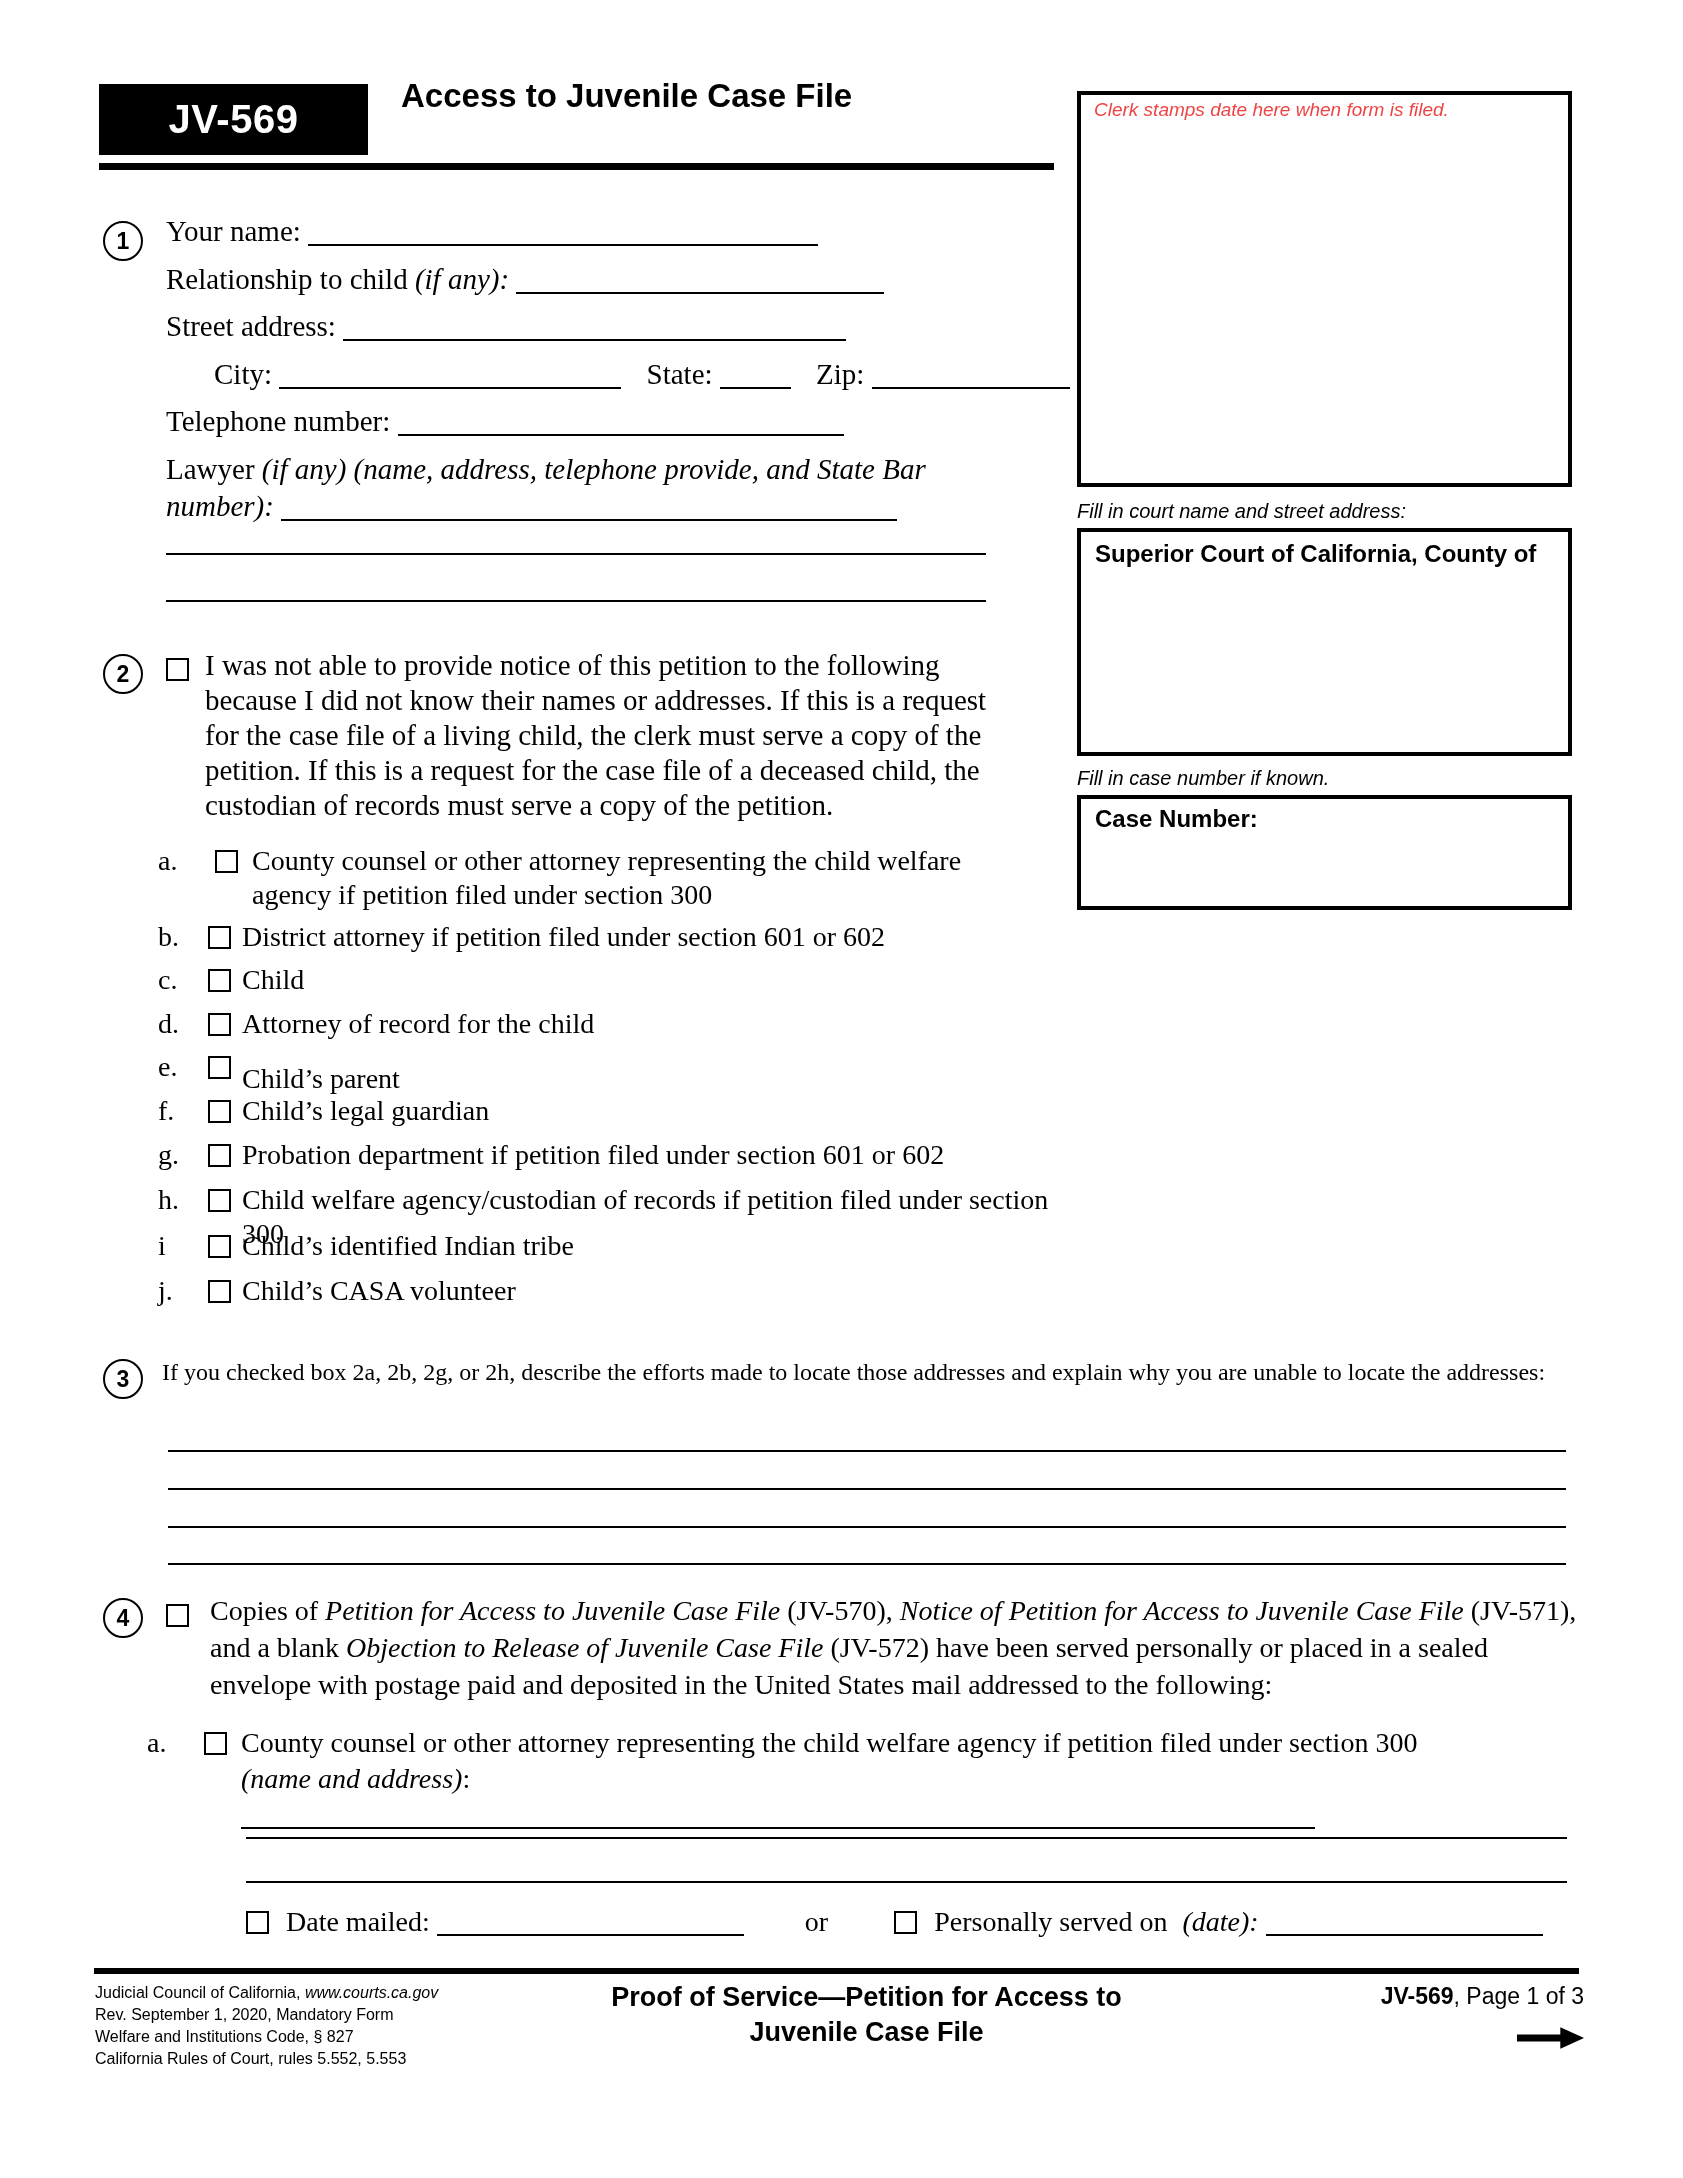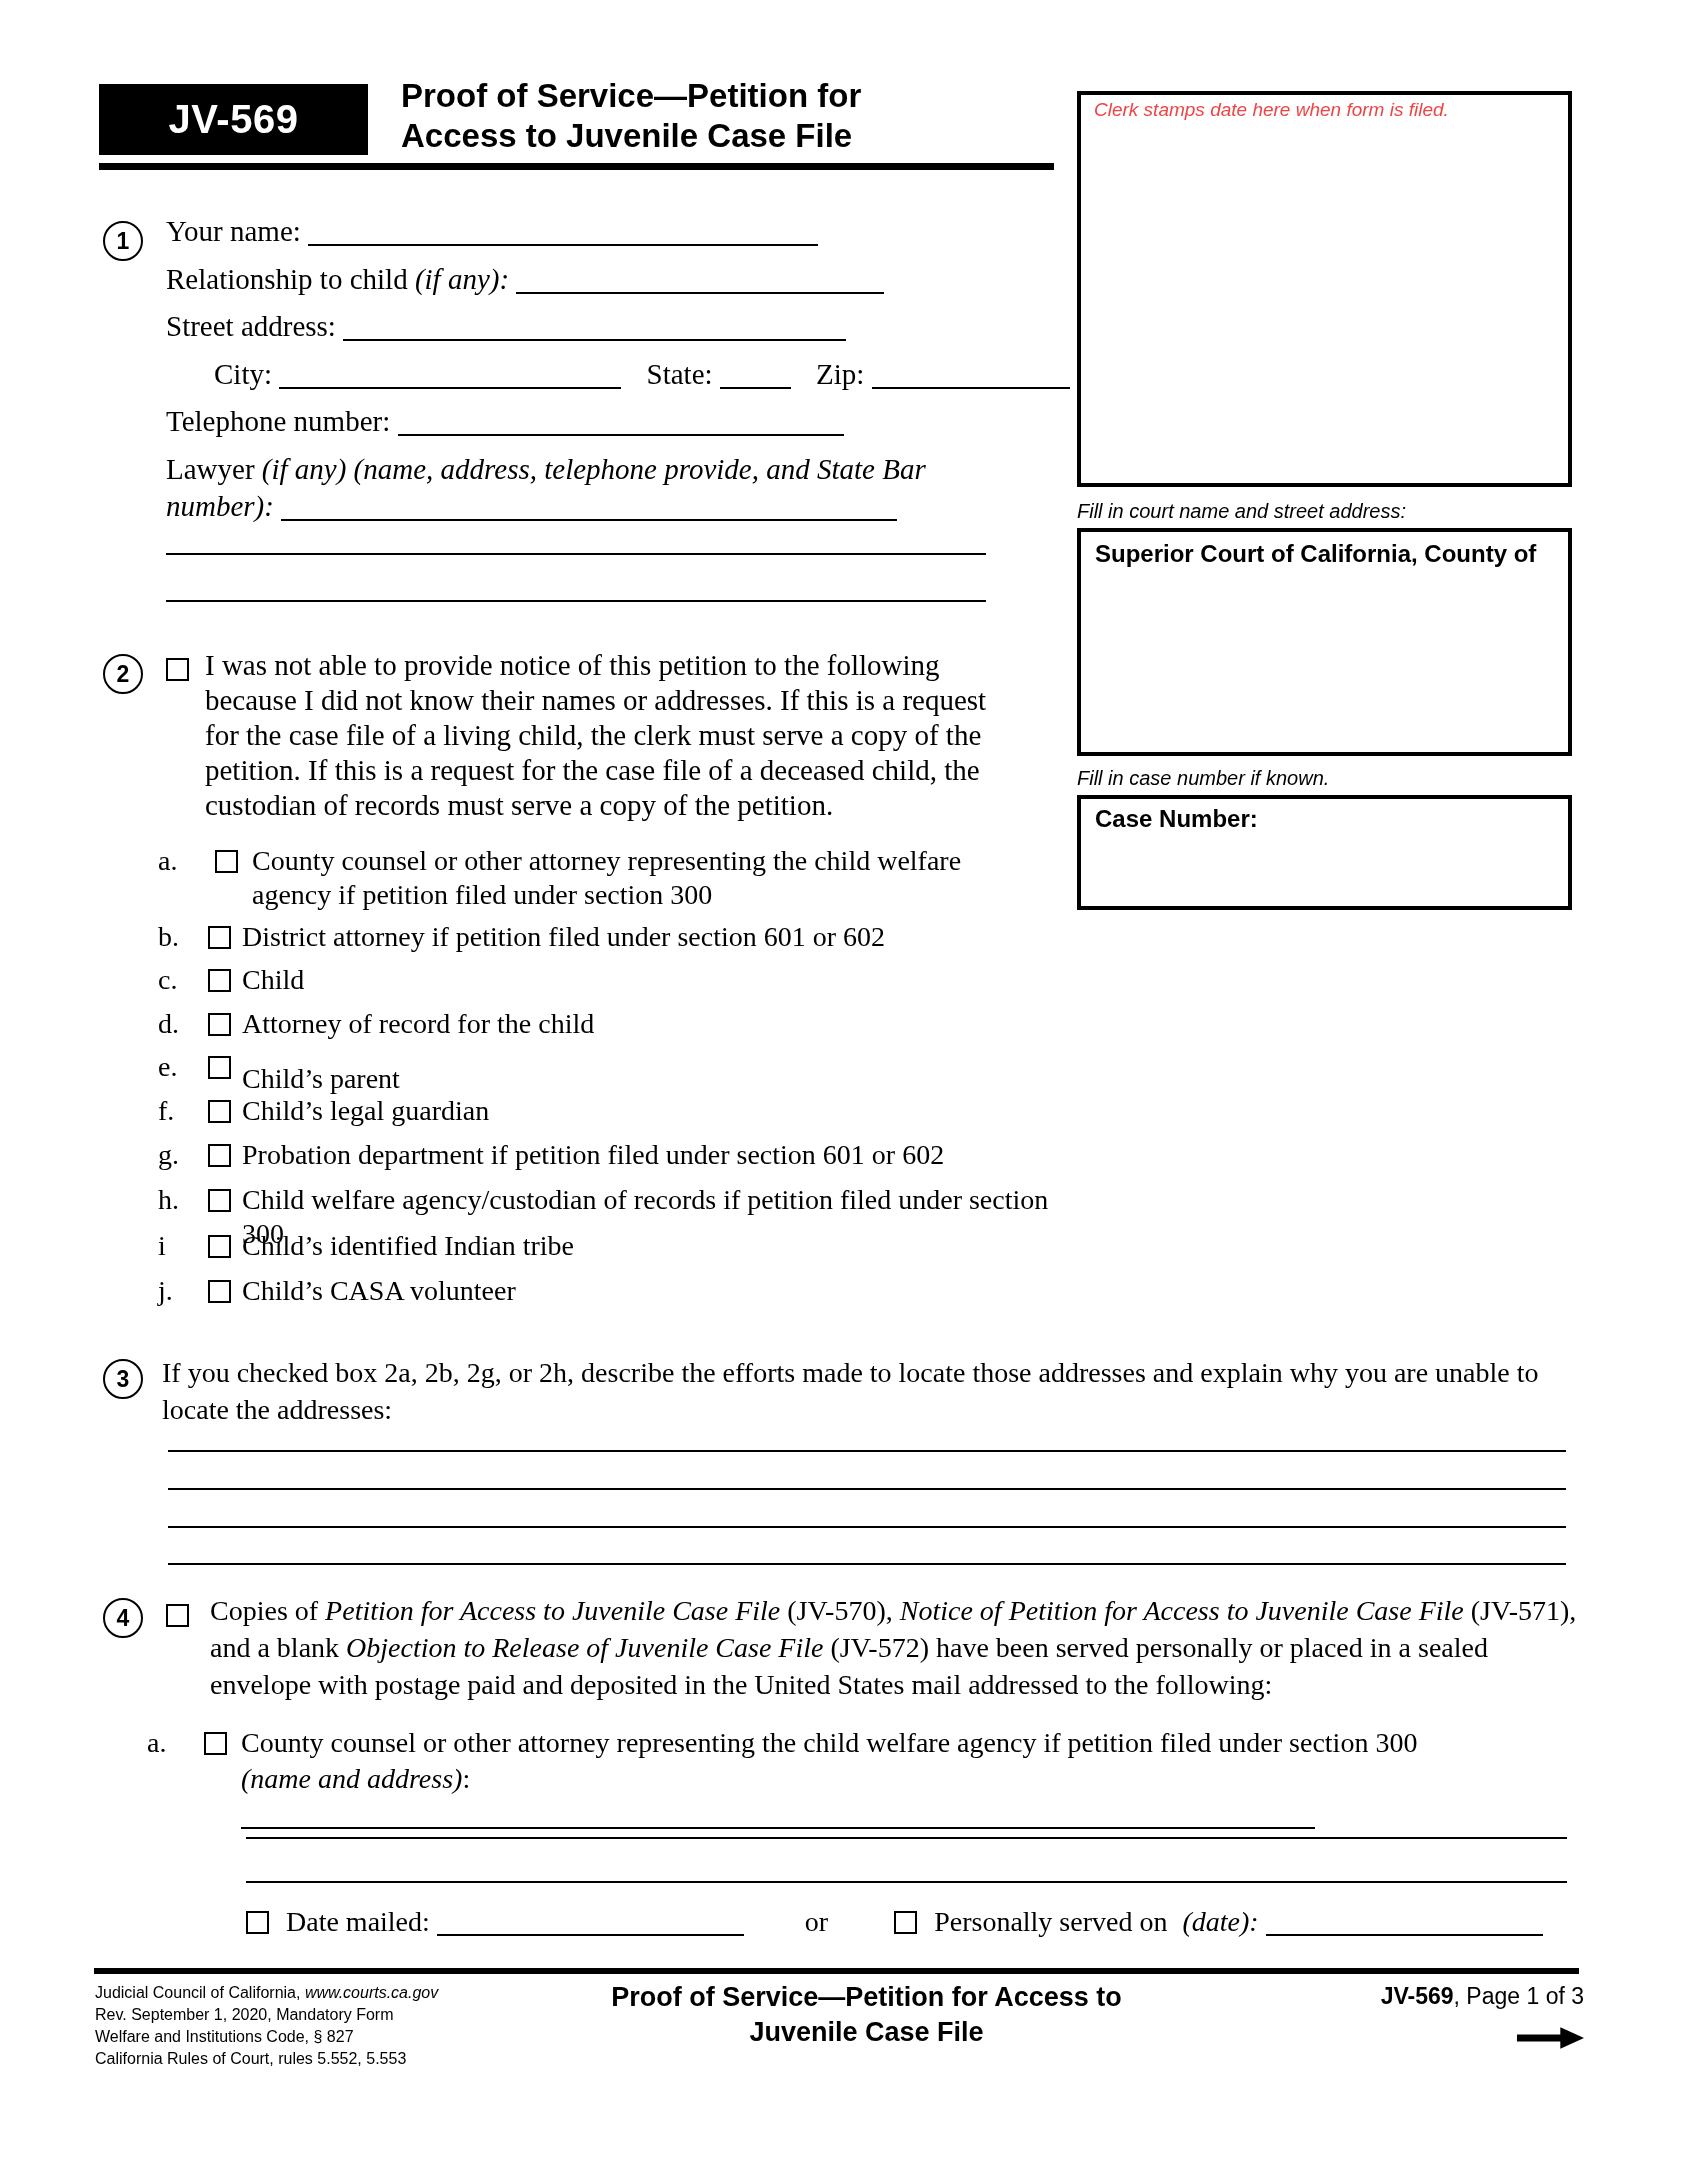--- a/index.html
+++ b/index.html
@@ -233,21 +233,21 @@
     left: 99px;
     top: 1354px;
     width: 1485px;
   }
   .sec3 .num-circle { left: 4px; top: 5px; }
   .sec3-text {
     position: absolute;
     left: 63px;
     top: 0;
     width: 1416px;
-    font-size: 28px;
+    font-size: 24px;
     line-height: 37px;
   }
   .hline {
     position: absolute;
     height: 0;
     border-bottom: 2px solid #000;
   }
 
   
   .sec4 {
@@ -336,21 +336,20 @@
   }
 </style>
 </head>
 <body>
 
 <div class="page">
 
   <div class="header">
     <div class="form-number-box">JV-569</div>
     <div class="header-title">
-      <div>Proof of Service—Petition for</div>
       <div>Access to Juvenile Case File</div>
     </div>
     <div class="header-rule"></div>
   </div>
 
   <div class="stamp-box"></div>
   <div class="stamp-caption">Clerk stamps date here when form is filed.</div>
 
   <div class="court-caption">Fill in court name and street address:</div>
   <div class="court-box">

